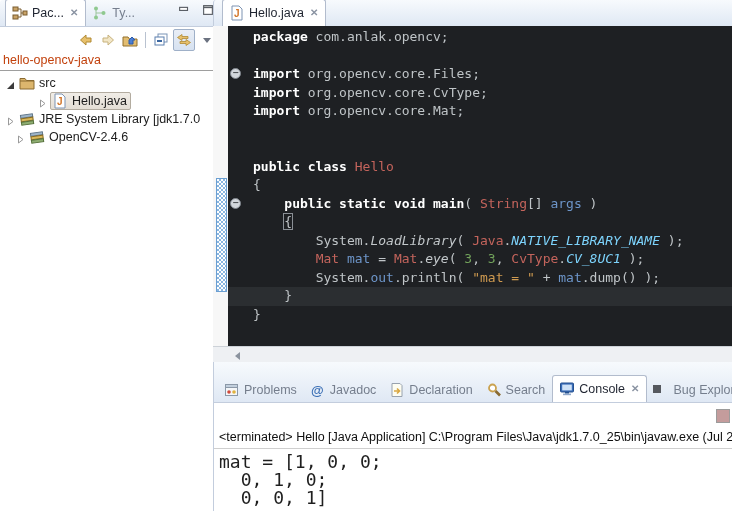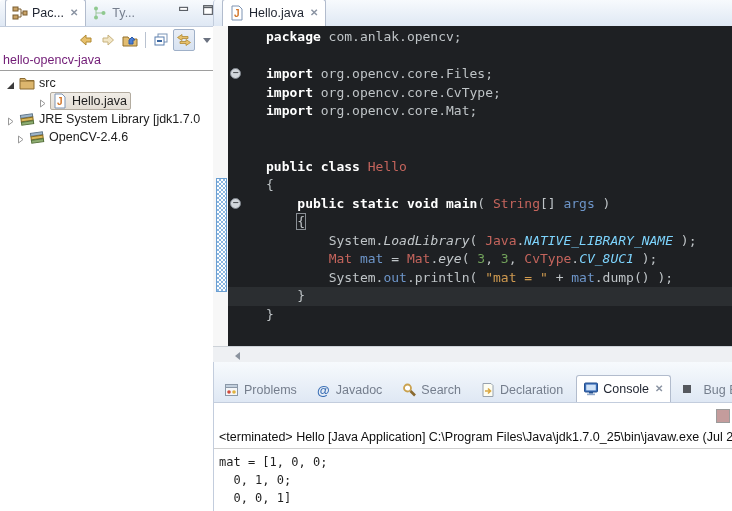--- a/index.html
+++ b/index.html
@@ -19,40 +19,40 @@
 
   
   .left-panel{position:absolute;left:0;top:0;width:224px;height:511px;background:#fff;
               border-right:1px solid #aab4c4;box-sizing:border-box;overflow:hidden;}
   .left-tabbar{height:26px;padding-left:5px;position:relative;border-radius:3px 3px 0 0;}
   .win-btns{position:absolute;right:6px;top:3px;display:flex;gap:8px;}
   .ptoolbar{height:25px;display:flex;align-items:center;justify-content:flex-end;
             gap:2px;padding-right:6px;background:#fff;}
   .toolbtn{width:20px;height:20px;display:flex;align-items:center;justify-content:center;border-radius:2px;}
   .toolbtn.pressed{border:1px solid #9fb0c8;background:linear-gradient(#e9eef6,#d7e2f1);}
-  .proj-label{padding:1px 3px 3px 3px;border-bottom:1px solid #9e9e9e;color:#701a75;}
+  .proj-label{padding:1px 3px 3px 3px;border-bottom:1px solid #9e9e9e;color:#c2410c;}
   .tree{padding-top:3px;}
   .trow{height:18px;display:flex;align-items:center;white-space:nowrap;}
   .arrow{width:9px;height:9px;display:inline-block;flex:0 0 9px;margin-right:3px;}
   .tsel{display:inline-flex;align-items:center;gap:4px;background:linear-gradient(#f1ede7,#e4ded5);
         border:1px solid #b3aca0;border-radius:2px;padding:0 3px 0 1px;}
   .tplain{display:inline-flex;align-items:center;gap:4px;padding:0 3px 0 1px;}
   .tlabel{color:#1c1c1c;}
 
   
   .editor-group{position:absolute;left:213px;top:0;width:519px;height:362px;}
   .ed-tabbar{height:26px;padding-left:8px;border-radius:3px 0 0 0;border-left:1px solid #c3cddd;}
   .ed-body{position:absolute;left:0;top:26px;right:0;height:320px;background:#fafafa;}
   .ruler{position:absolute;left:0;top:0;width:15px;height:100%;background:#f7f7f7;}
   .range-ind{position:absolute;left:3px;top:152px;width:9px;height:112px;border:1px solid #6b9fd2;
      background-image:linear-gradient(45deg,#8ab6e0 25%,transparent 25%,transparent 75%,#8ab6e0 75%),
                       linear-gradient(45deg,#8ab6e0 25%,#ffffff 25%,#ffffff 75%,#8ab6e0 75%);
      background-size:4px 4px;background-position:0 0,2px 2px;}
   .code{position:absolute;left:15px;top:0;right:0;bottom:0;background:#1e2023;overflow:hidden;padding-top:2px;}
-  .cl{height:18.5px;line-height:18.5px;padding-left:38px;white-space:pre;position:relative;
+  .cl{height:18.5px;line-height:18.5px;padding-left:25px;white-space:pre;position:relative;
       font-family:"DejaVu Sans Mono",monospace;font-size:13px;color:#bfc4c7;}
   .cl.current{background:#2b2e31;}
   .fold{position:absolute;left:2px;top:3px;width:11px;height:11px;border-radius:50%;
         background:#d2d6db;border:1px solid #7f858d;box-sizing:border-box;
         color:#2b2e31;font-size:10px;line-height:8px;text-align:center;}
   .kw{color:#ffffff;font-weight:bold;}
   .type{color:#c4645c;}
   .var{color:#6d95c9;}
   .num{color:#72a25b;}
   .str{color:#cf9a50;}
@@ -61,27 +61,27 @@
   .bracket{outline:1px solid #8a8f95;}
   .hscroll{position:absolute;left:0;top:346px;right:0;height:16px;background:#eef0f3;
            border-top:1px solid #cdd2d8;}
   .hs-arrow{position:absolute;left:22px;top:5px;width:0;height:0;
             border-top:4px solid transparent;border-bottom:4px solid transparent;
             border-right:5px solid #8b939e;}
 
   
   .bottom-panel{position:absolute;left:213px;top:362px;width:519px;height:149px;background:#fff;
                 border-left:1px solid #c3cddd;box-sizing:border-box;overflow:hidden;}
-  .bp-tabbar{height:40px;align-items:flex-end;padding-left:4px;gap:6px;}
+  .bp-tabbar{height:40px;align-items:flex-end;padding-left:4px;gap:0;}
   .bp-toolbar{height:24px;position:relative;background:#fff;}
   .terminate{position:absolute;right:2px;top:6px;width:12px;height:12px;background:#c49c9c;
              border:1px solid #9b9b9b;}
   .status-line{padding:3px 0 4px 5px;color:#0f0f0f;white-space:nowrap;overflow:hidden;
                border-bottom:1px solid #cfcfcf;font-size:12.5px;}
-  .console-out{padding:4px 0 0 5px;font-family:"DejaVu Sans Mono",monospace;font-size:12px;
+  .console-out{padding:4px 0 0 5px;font-family:"DejaVu Sans Mono",monospace;font-size:18px;
                line-height:18px;color:#1f1f1f;white-space:pre;}
   .sq8{width:8px;height:8px;background:#55585e;display:inline-block;}
 </style>
 </head>
 <body>
 
 <div class="app">
 
   <div class="left-panel">
     <div class="tabbar left-tabbar">
@@ -261,31 +261,31 @@
           <span>Problems</span>
         </div>
         <div class="tab">
           <span class="icon16"><svg viewBox="0 0 16 16">
               <text x="1" y="12.5" font-size="13" font-weight="bold" fill="#3b6fb5" font-family="sans-serif">@</text>
             </svg></span>
           <span>Javadoc</span>
         </div>
         <div class="tab">
           <span class="icon16"><svg viewBox="0 0 16 16">
+              <path d="M3 1.5 h8 l2 2 v11 H3 Z" fill="#fdfdf2" stroke="#98a2ae"></path>
+              <path d="M5 9 h5 M8 6.5 L10.5 9 L8 11.5" stroke="#d9a741" stroke-width="1.6" fill="none"></path>
+            </svg></span>
+          <span>Declaration</span>
+        </div>
+        <div class="tab">
+          <span class="icon16"><svg viewBox="0 0 16 16">
               <circle cx="6.5" cy="6" r="3.5" fill="#fff" stroke="#caa24f" stroke-width="1.8"></circle>
               <line x1="9.5" y1="9" x2="14" y2="13.5" stroke="#8a6a30" stroke-width="2.6"></line>
             </svg></span>
           <span>Search</span>
-        </div>
-        <div class="tab">
-          <span class="icon16"><svg viewBox="0 0 16 16">
-              <path d="M3 1.5 h8 l2 2 v11 H3 Z" fill="#fdfdf2" stroke="#98a2ae"></path>
-              <path d="M5 9 h5 M8 6.5 L10.5 9 L8 11.5" stroke="#d9a741" stroke-width="1.6" fill="none"></path>
-            </svg></span>
-          <span>Declaration</span>
         </div>
         <div class="tab active">
           <span class="icon16"><svg viewBox="0 0 16 16">
               <rect x="1.5" y="2" width="13" height="9" rx="1" fill="#3a6db8" stroke="#24508f"></rect>
               <rect x="3.2" y="3.6" width="9.6" height="5.8" fill="#cfe2f7"></rect>
               <rect x="6" y="11" width="4" height="1.6" fill="#24508f"></rect>
               <rect x="4" y="12.6" width="8" height="1.6" fill="#8fa7c9"></rect>
             </svg></span>
           <span>Console</span>
           <span class="close-x">✕</span>

